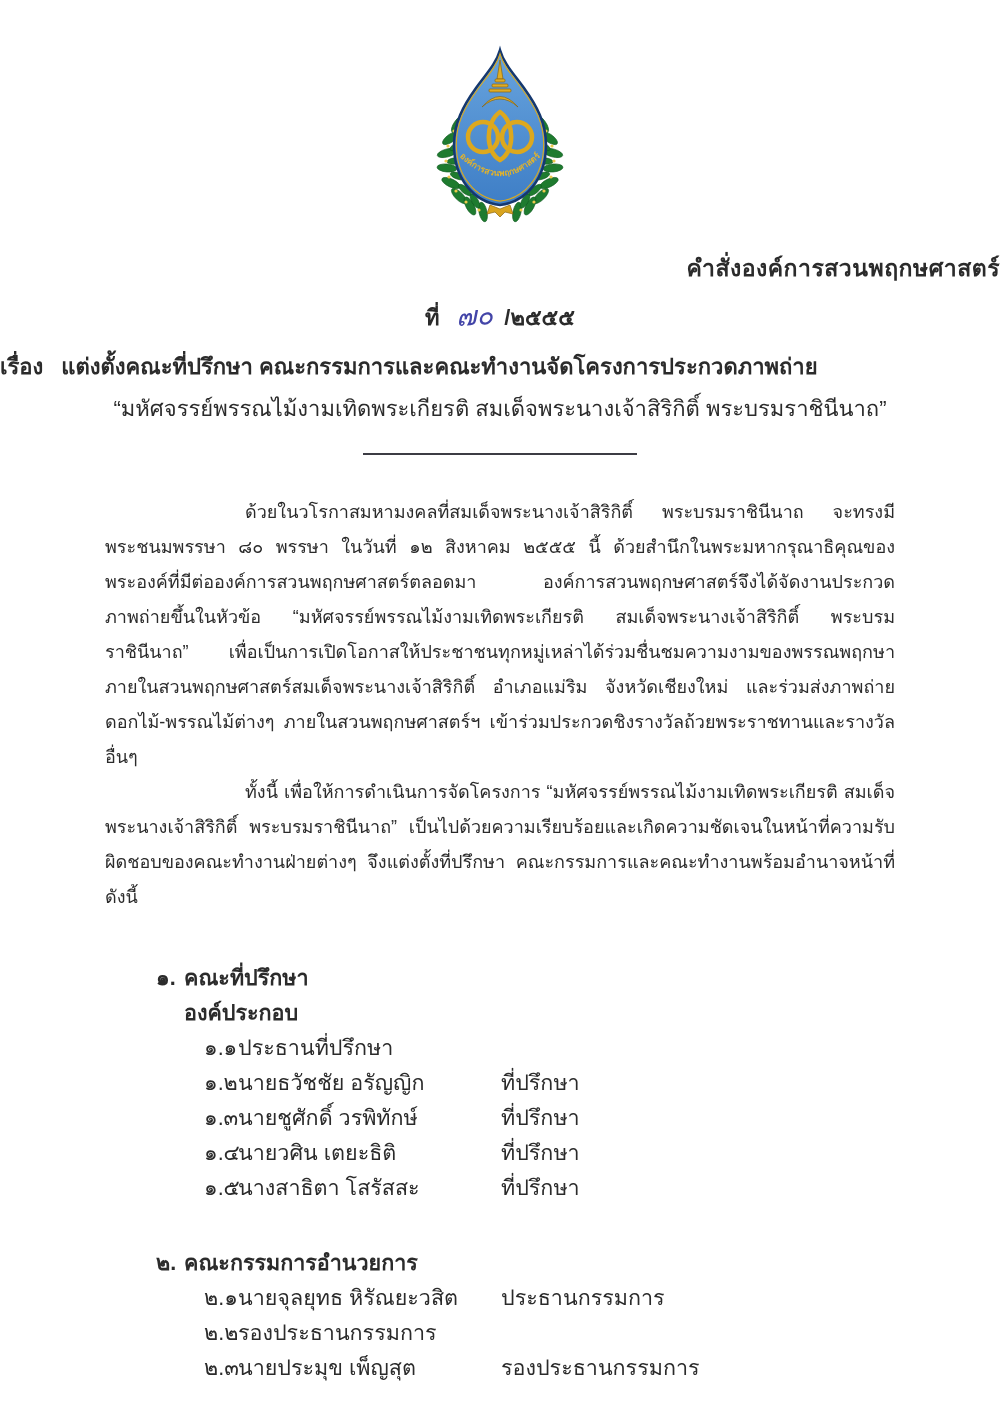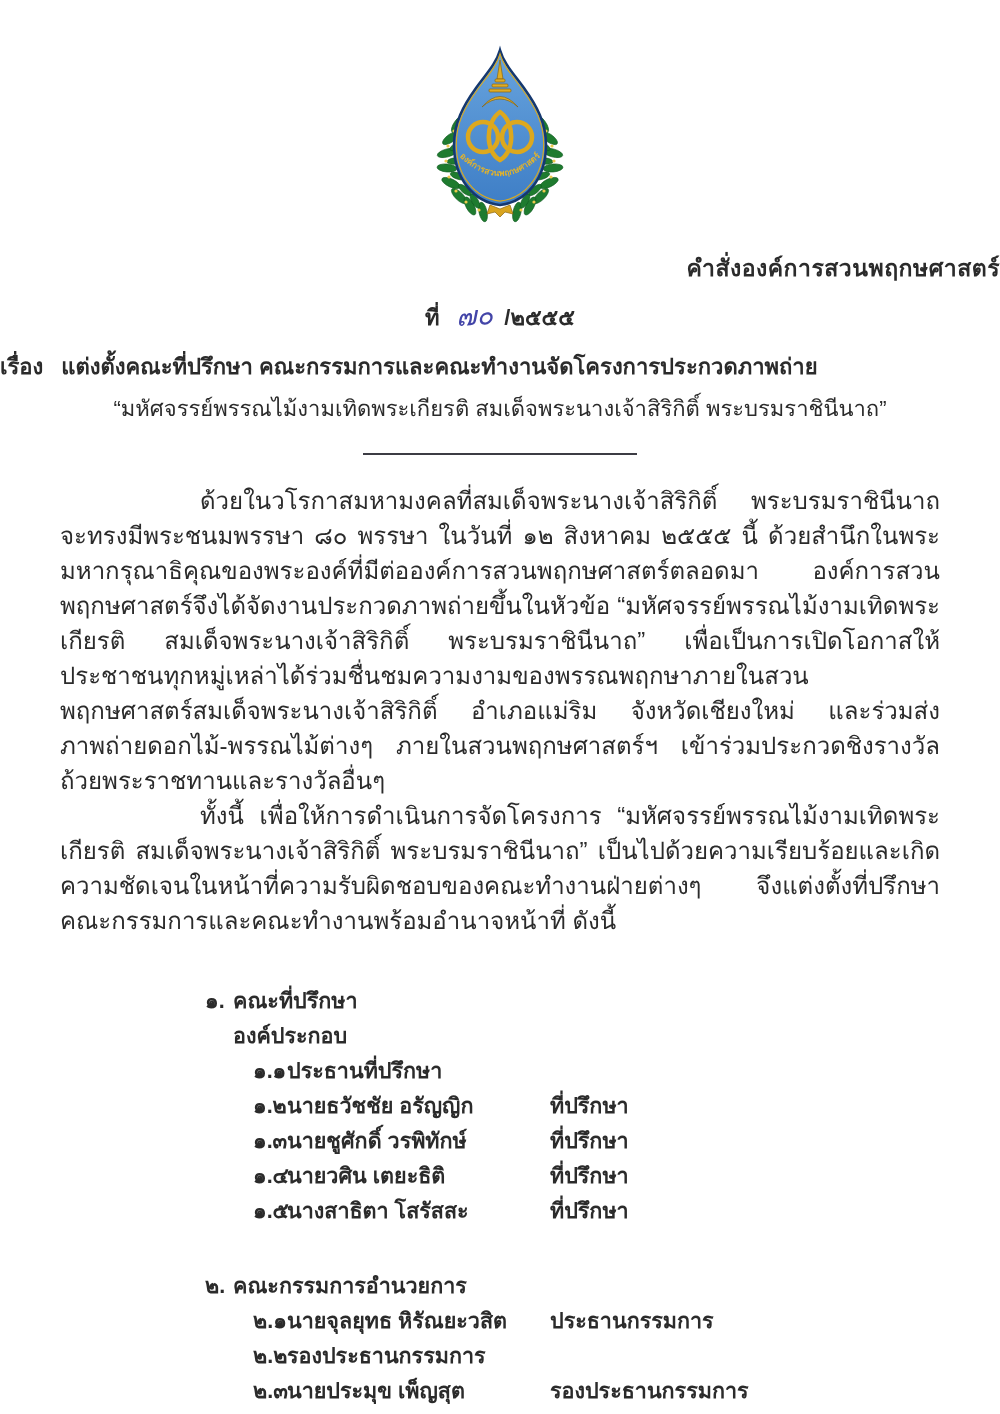--- a/index.html
+++ b/index.html
@@ -12,29 +12,29 @@
   .doc-title  { text-align:right; font-size:23px; font-weight:700; margin-top:12px; letter-spacing:0.5px; }
   .number-line{ text-align:center; font-size:22px; font-weight:700; margin-top:8px; }
   .handwritten{
     color:#4345a8; font-size:27px; font-weight:400; font-style:italic;
     display:inline-block; transform:rotate(-3deg); margin:0 12px 0 16px;
   }
   .subject-line { text-align:left; font-size:22px; font-weight:700; margin-top:12px; }
   .subject-label{ margin-right:18px; }
   .subject-quote{ text-align:center; font-size:22px; font-weight:400; margin-top:7px; }
   .divider { width:274px; border-top:2px solid #3c3c44; margin:27px auto 0; }
-  .doc-body { padding:0 60px; font-size:24px; line-height:35px; text-align:justify; margin-top:28px; }
+  .doc-body { padding:0 105px; font-size:18px; line-height:35px; text-align:justify; margin-top:40px; }
   .para { margin:0; text-indent:140px; }
-  .section { padding:0 105px; font-size:21.5px; line-height:35px; }
+  .section { padding:0 56px; font-size:21.5px; line-height:35px; }
   .section-1 { margin-top:46px; }
   .section-2 { margin-top:40px; }
   .section-heading { font-weight:700; margin-left:100px; }
   .sec-no { display:inline-block; min-width:28px; }
   .section-sub { font-weight:700; margin-left:128px; }
-  .member-row { display:grid; grid-template-columns:34px 263px auto; margin-left:148px;font-weight:bold; }
+  .member-row { display:grid; grid-template-columns:34px 263px auto; margin-left:148px; }
   .member-no, .member-name, .member-role { white-space:nowrap; }
 </style>
 </head>
 <body>
 
 <div class="page">
 
   <div class="logo-wrap">
     <svg viewBox="0 0 150 190" width="150" height="190">
       <defs>

